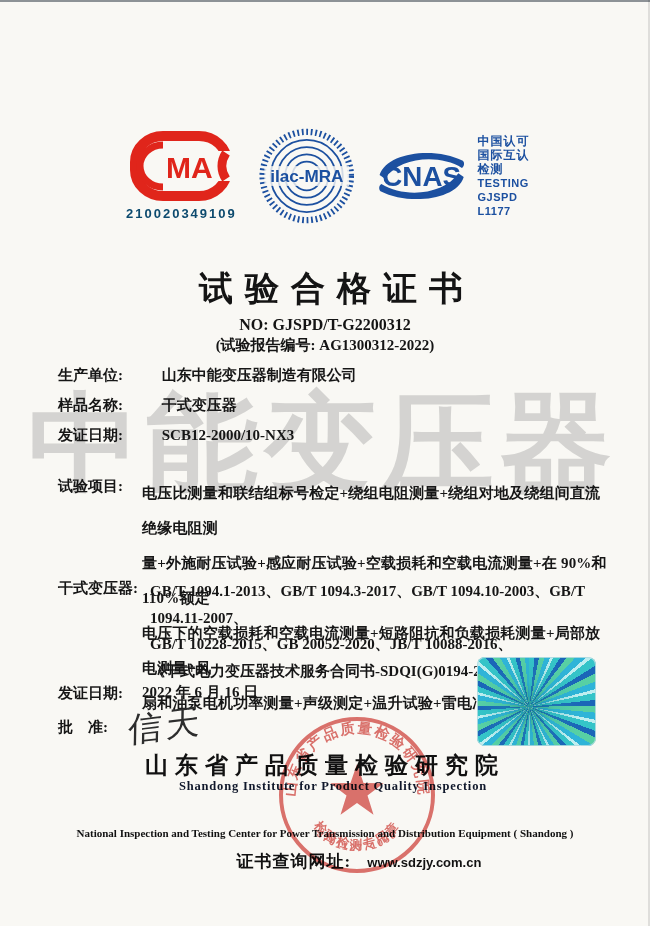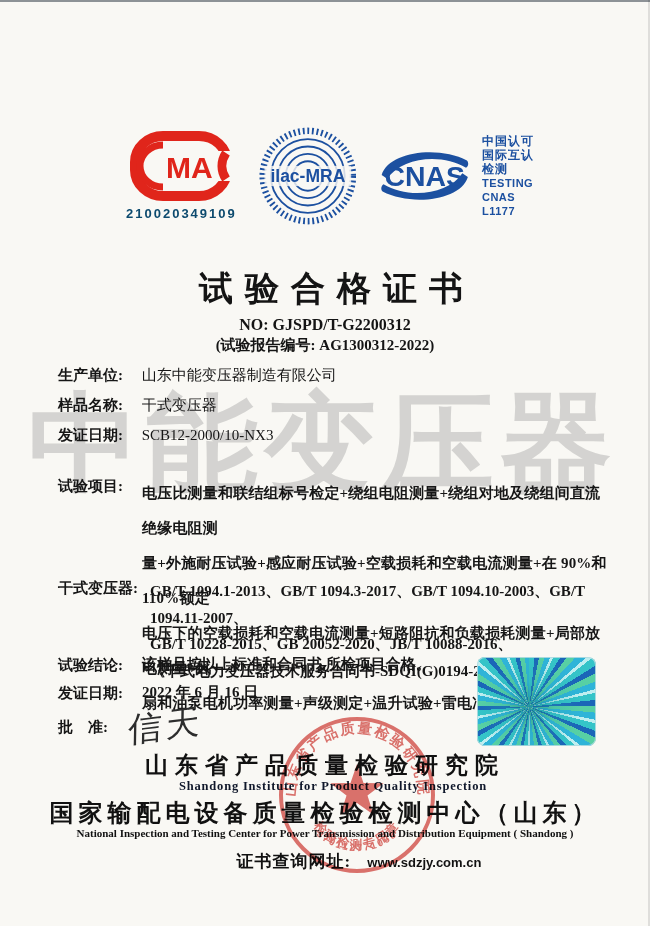--- a/index.html
+++ b/index.html
@@ -27,21 +27,21 @@
   
   .title{top:266px;left:0;width:650px;text-align:center;font-size:34px;font-weight:700;
     letter-spacing:12px;padding-left:12px;color:#141414;}
   .no-line{top:316px;left:0;width:650px;text-align:center;font-size:16px;font-weight:700;color:#141414;}
   .report-line{top:336px;left:0;width:650px;text-align:center;font-size:15px;font-weight:700;color:#141414;}
 
   
   .fields{top:360px;left:58px;right:40px;}
   .frow{height:30px;line-height:30px;font-size:15px;color:#161616;}
   .flabel{display:inline-block;min-width:80px;font-weight:700;}
-  .fvalue{margin-left:0;font-weight:400;}
+  .fvalue{margin-left:20px;font-weight:700;}
 
   .multirow{left:58px;right:42px;font-size:15px;color:#161616;}
   .multirow .mlabel{position:absolute;left:0;top:1px;font-weight:700;}
   .items{top:476px;}
   .items .mlines{margin-left:84px;line-height:35px;font-weight:600;letter-spacing:.2px;}
   .basis{top:578px;}
   .basis .mlines{margin-left:92px;line-height:26.5px;font-weight:600;}
   .conclusion{top:655px;}
   .conclusion .mvalue{margin-left:84px;font-weight:600;}
   .date{top:683px;}
@@ -111,21 +111,21 @@
       <svg width="102" height="66" viewBox="0 0 102 66">
         <path d="M 4,32 C 12,6 66,0 97,16 C 99,18 99,22 96,24 C 70,8 26,12 10,36 Z" fill="#1c50a0"></path>
         <path d="M 98,34 C 90,60 36,66 5,50 C 3,48 3,44 6,42 C 32,58 76,54 92,30 Z" fill="#1c50a0"></path>
         <text x="51" y="44" text-anchor="middle" font-family="Liberation Sans, DejaVu Sans, sans-serif" font-size="31" font-weight="bold" fill="#1c50a0">CNAS</text>
       </svg>
       <div class="cnas-text">
         <div class="cn">中国认可</div>
         <div class="cn">国际互认</div>
         <div class="cn">检测</div>
         <div class="en">TESTING</div>
-        <div class="en">CNAS L1177</div>
+        <div class="en">GJSPD L1177</div>
       </div>
     </div>
   </div>
 
   <div class="layer title">试验合格证书</div>
   <div class="layer no-line">NO: GJSPD/T-G2200312</div>
   <div class="layer report-line">(试验报告编号: AG1300312-2022)</div>
 
   <div class="layer fields">
     <div class="frow">
@@ -154,36 +154,31 @@
 
   <div class="layer multirow basis">
     <span class="mlabel">干式变压器:</span>
     <div class="mlines">
       <div>GB/T 1094.1-2013、GB/T 1094.3-2017、GB/T 1094.10-2003、GB/T 1094.11-2007、</div>
       <div>GB/T 10228-2015、GB 20052-2020、JB/T 10088-2016、</div>
       <div>《干式电力变压器技术服务合同书-SDQI(G)0194-2022》</div>
     </div>
   </div>
 
-  <div class="layer multirow conclusion">
-    <span class="mlabel">试验结论:</span>
-    <div class="mvalue">该样品按以上标准和合同书,所检项目合格。</div>
-  </div>
   <div class="layer multirow date">
     <span class="mlabel">发证日期:</span>
     <div class="mvalue">2022 年 6 月 16 日</div>
   </div>
   <div class="layer multirow approval">
     <span class="mlabel">批　准:</span>
     <span class="signature">信天</span>
   </div>
 
   <div class="layer org-cn">山东省产品质量检验研究院</div>
   <div class="layer org-en">Shandong Institute for Product Quality Inspection</div>
-  <div class="layer center-cn">国家输配电设备质量检验检测中心（山东）</div>
   <div class="layer center-en">National Inspection and Testing Center for Power Transmission and Distribution Equipment ( Shandong )</div>
   <div class="layer query">
     <span class="query-label">证书查询网址:</span>
     <span class="query-url">www.sdzjy.com.cn</span>
   </div>
 
   <svg class="layer stamp" viewBox="0 0 170 170">
     <defs>
       <path id="arcTop" d="M 23,85 A 62,62 0 1 1 147,85" fill="none"></path>
       <path id="arcSeal" d="M 36,104 A 52,52 0 0 0 134,104" fill="none"></path>

